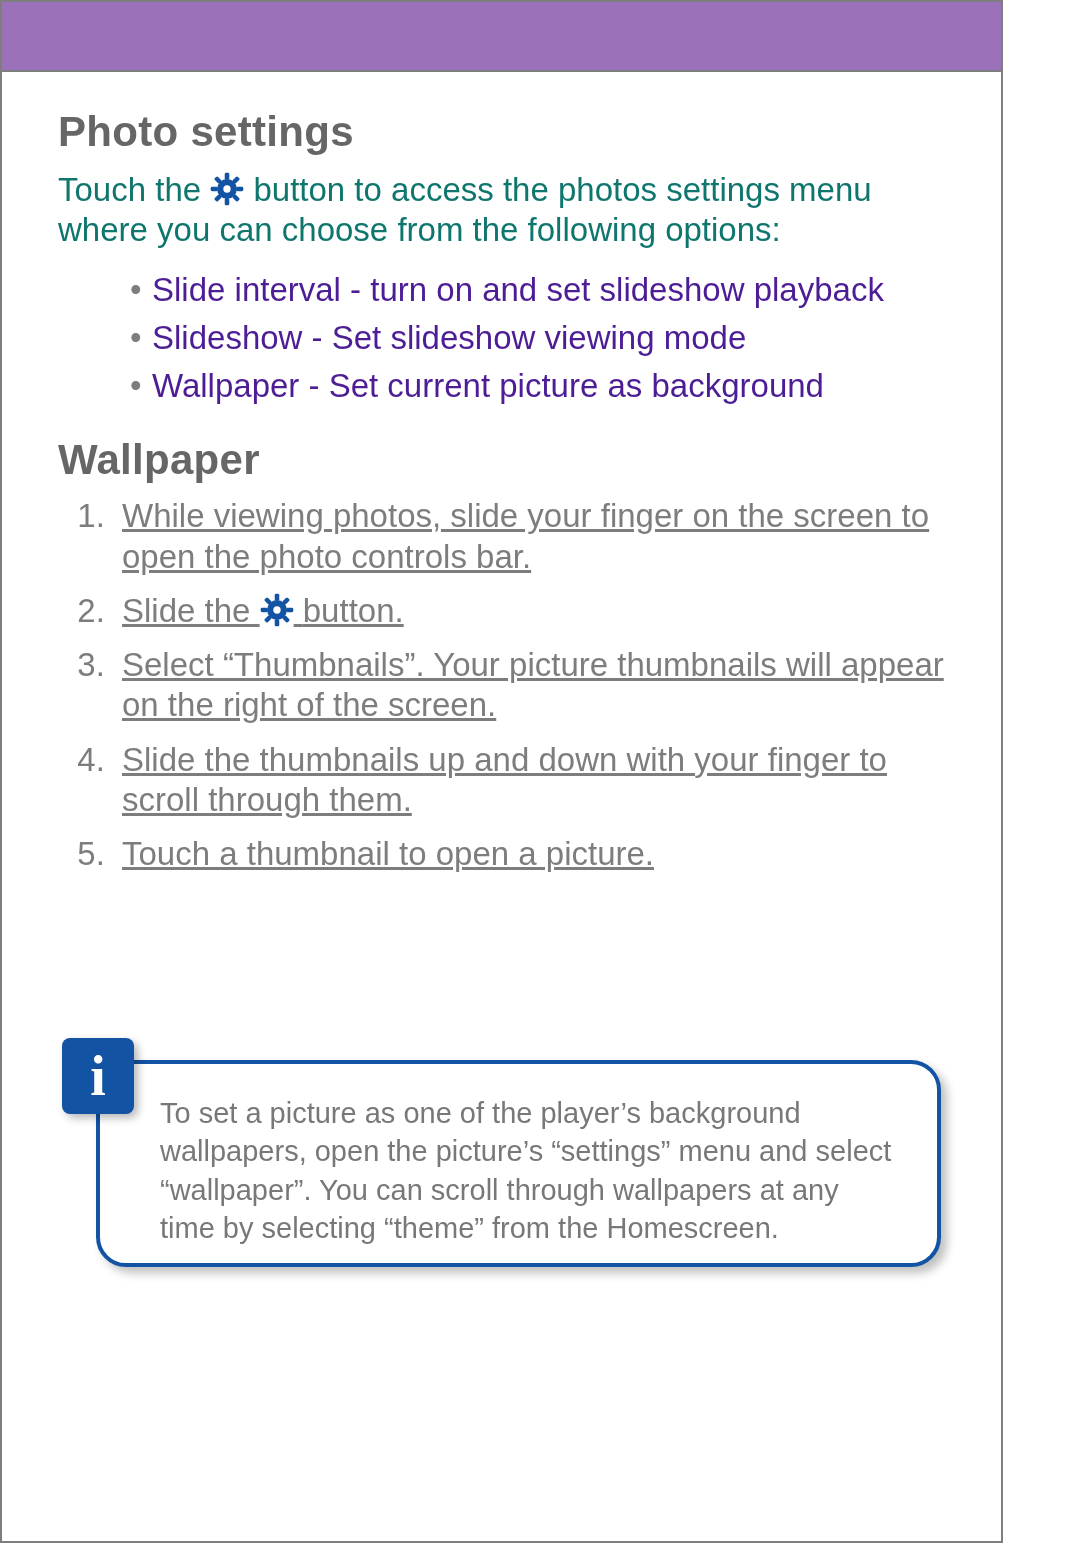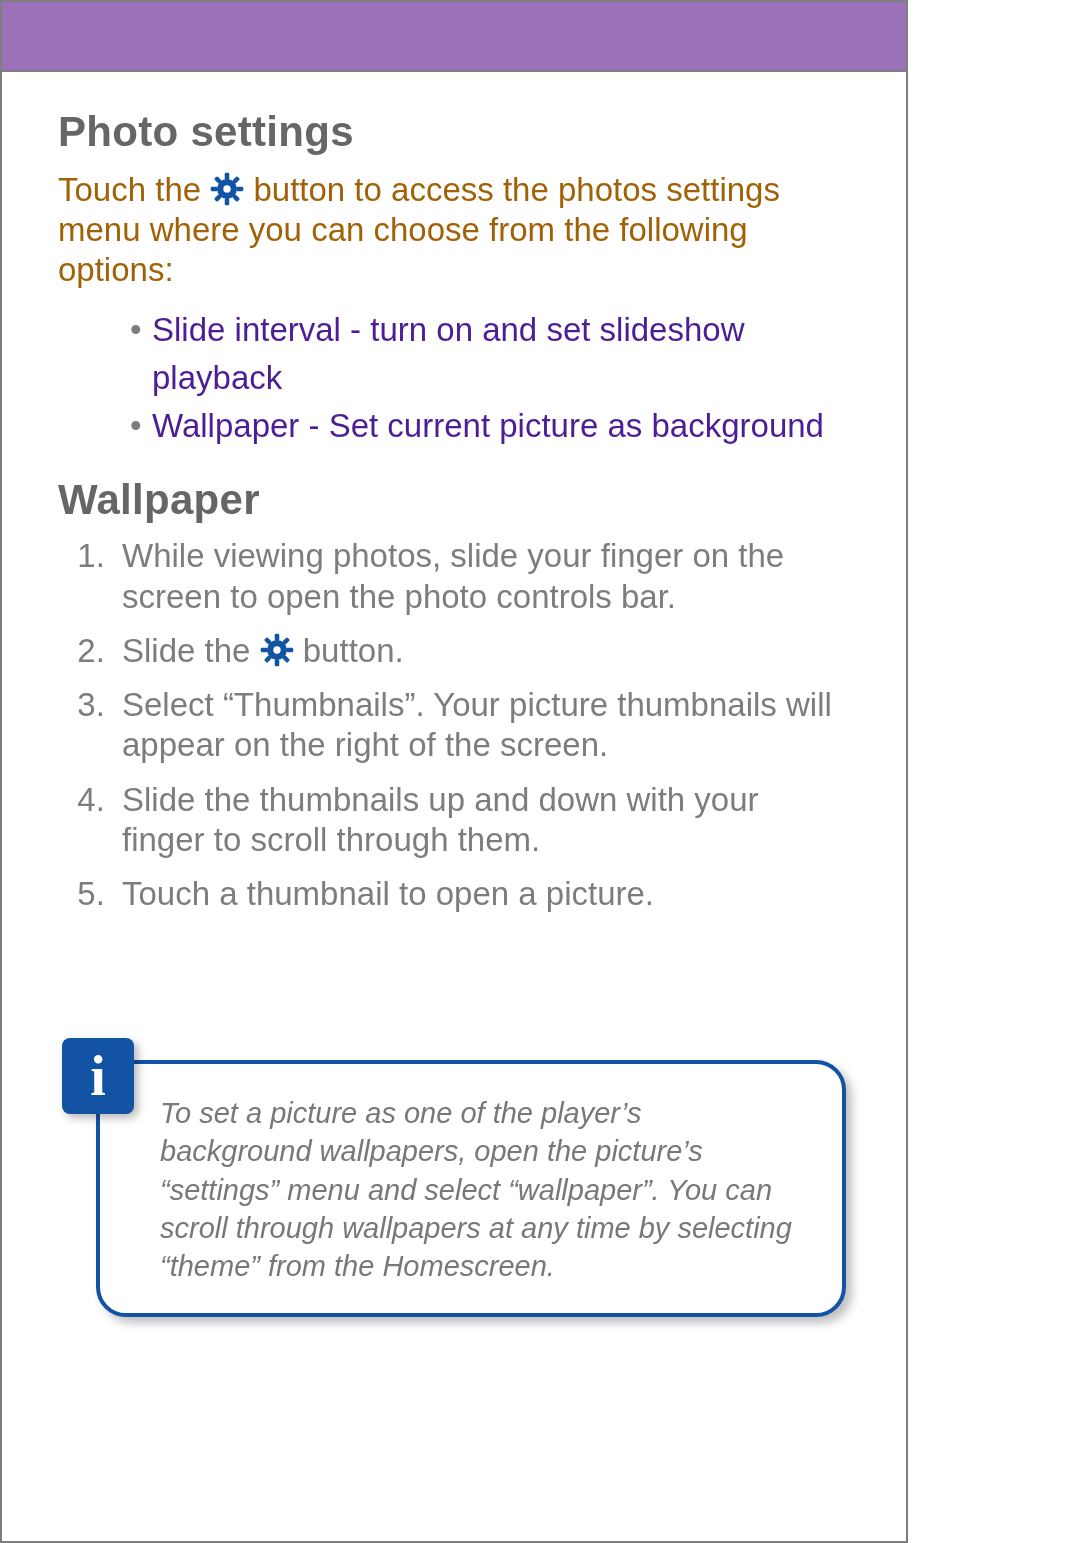--- a/index.html
+++ b/index.html
@@ -3,21 +3,21 @@
 <meta charset="utf-8">
 <style>
   html, body {
     margin: 0;
     padding: 0;
     background: #ffffff;
     font-family: "Helvetica Neue", Helvetica, Arial, sans-serif;
     -webkit-font-smoothing: antialiased;
   }
   .page {
-    width: 908px;
+    width: 1003px;
     height: 1543px;
     box-sizing: border-box;
     border: 2px solid #7e7e7e;
     background: #ffffff;
     position: relative;
   }
   .topbar {
     height: 68px;
     background: #9b72b9;
     border-bottom: 2px solid #7e7e7e;
@@ -26,21 +26,21 @@
     padding: 36px 56px 0 56px;
   }
   h2 {
     color: #666666;
     font-weight: 700;
     font-size: 42px;
     margin: 0 0 10px 0;
     letter-spacing: 0.3px;
   }
   p.lead {
-    color: #a16207;
+    color: #0f766e;
     font-size: 33px;
     line-height: 1.21;
     margin: 14px 0 16px 0;
     font-weight: 400;
   }
   ul.bullets {
     list-style: none;
     padding: 0 0 0 72px;
     margin: 8px 0 26px 0;
   }
@@ -58,20 +58,21 @@
     color: #7d7d7d;
     font-size: 33px;
     line-height: 1.46;
   }
   ol.steps {
     padding: 0 0 0 56px;
     margin: 12px 0 0 0;
     color: #7d7d7d;
     font-size: 33px;
     line-height: 1.22;
+    text-decoration: underline;
   }
   ol.steps li {
     padding-left: 8px;
     margin-bottom: 14px;
   }
   .gear {
     display: inline-block;
     width: 34px;
     height: 34px;
     vertical-align: -5px;
@@ -81,23 +82,22 @@
   .info-wrap {
     position: absolute;
     left: 60px;
     right: 60px;
     top: 1058px;
   }
   .info-box {
     margin-left: 34px;
     border: 4px solid #1253a4;
     border-radius: 30px;
-    padding: 30px 44px 28px 60px;
+    padding: 30px 44px 16px 60px;
     color: #787878;
-    font-style: italic;
     font-size: 29px;
     line-height: 1.32;
     box-shadow: 6px 6px 10px rgba(0,0,0,0.25);
     background: #ffffff;
   }
   .info-badge {
     position: absolute;
     left: 0;
     top: -22px;
     width: 72px;
@@ -144,20 +144,21 @@
             <rect x="18.5" y="10.4" width="5" height="3.2" rx="1" transform="rotate(45 12 12)"></rect>
           </g>
           <circle cx="12" cy="12" r="2.6" fill="#ffffff"></circle>
         </svg>
       </span>
       <span> button to access the photos settings menu where you can choose from the following options:</span>
     </p>
 
     <ul class="bullets">
       <li>Slide interval - turn on and set slideshow playback</li>
+      <li>Slideshow - Set slideshow viewing mode</li>
       <li>Wallpaper - Set current picture as background</li>
     </ul>
 
     <h2>Wallpaper</h2>
 
     <ol class="steps">
       <li>While viewing photos, slide your finger on the screen to open the photo controls bar.</li>
       <li>
         <span>Slide the </span>
         <span class="gear">

